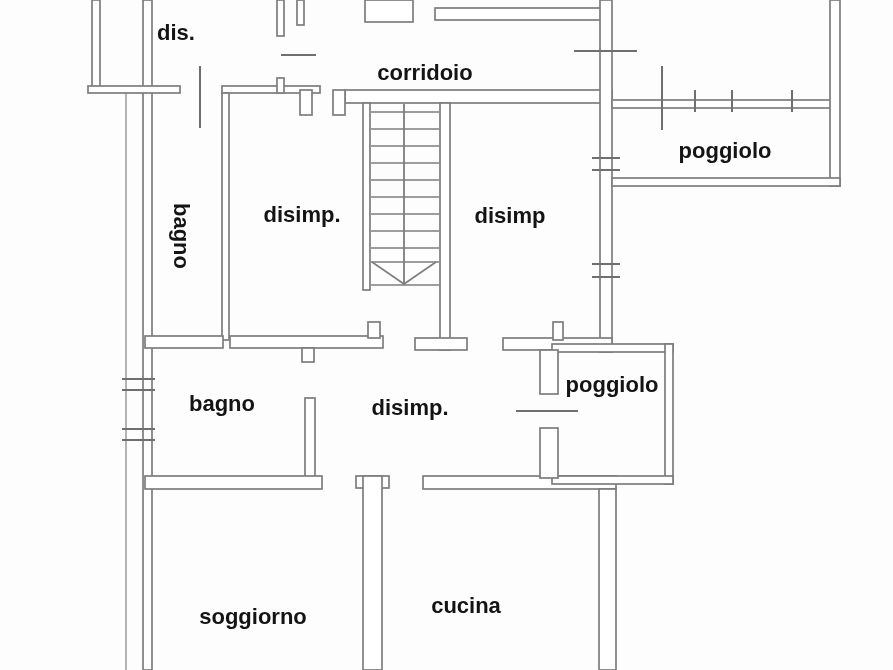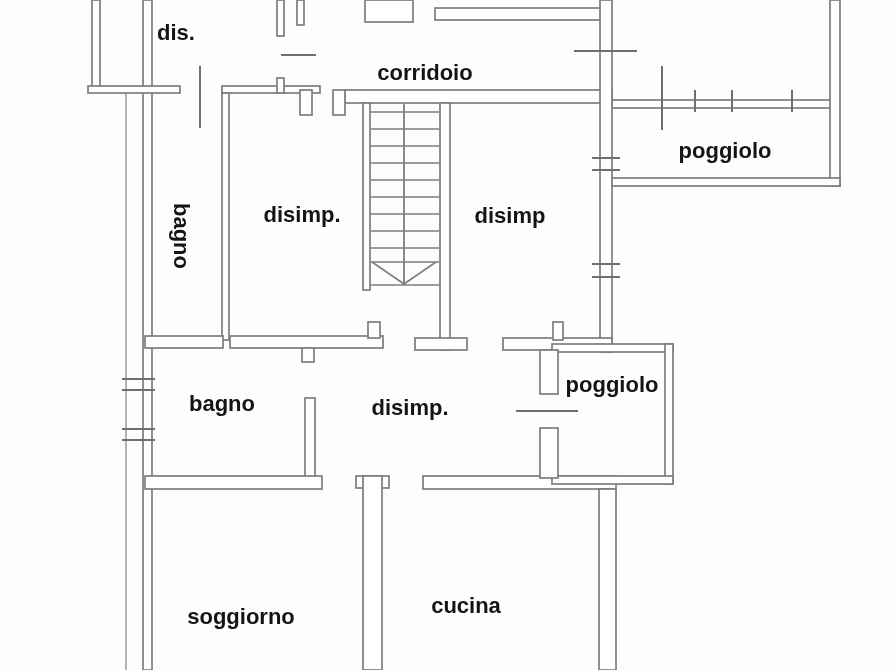--- a/index.html
+++ b/index.html
@@ -103,16 +103,16 @@
 
   <div class="room-label" style="left:176px; top:33px;">dis.</div>
   <div class="room-label" style="left:425px; top:73px;">corridoio</div>
   <div class="room-label" style="left:725px; top:151px;">poggiolo</div>
   <div class="room-label vertical" style="left:181px; top:236px;">bagno</div>
   <div class="room-label" style="left:302px; top:215px;">disimp.</div>
   <div class="room-label" style="left:510px; top:216px;">disimp</div>
   <div class="room-label" style="left:222px; top:404px;">bagno</div>
   <div class="room-label" style="left:410px; top:408px;">disimp.</div>
   <div class="room-label" style="left:612px; top:385px;">poggiolo</div>
-  <div class="room-label" style="left:241px; top:617px;">soggiorno</div>
+  <div class="room-label" style="left:253px; top:617px;">soggiorno</div>
   <div class="room-label" style="left:466px; top:606px;text-align:center;">cucina</div>
 
 </div>
 
 </body></html>

